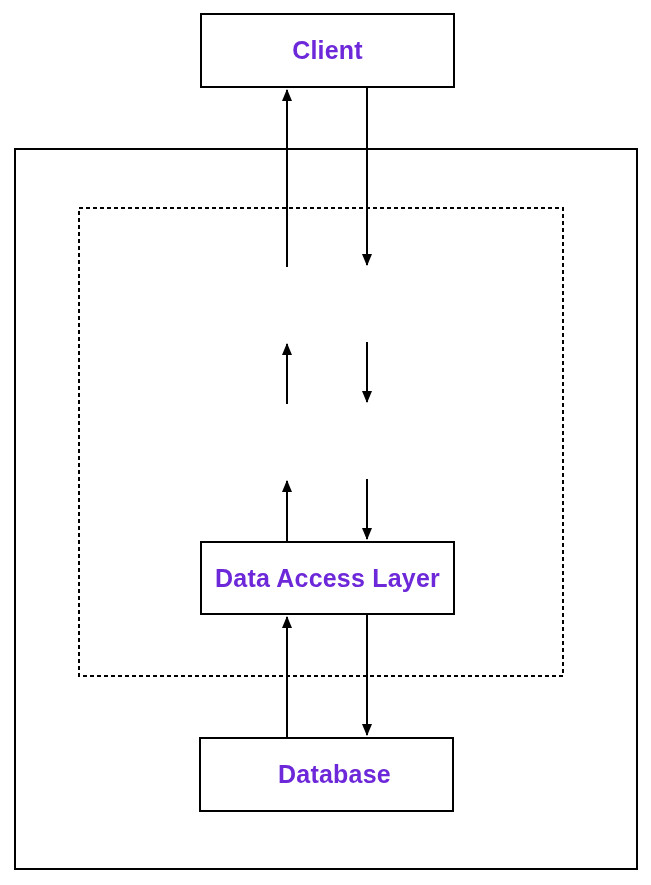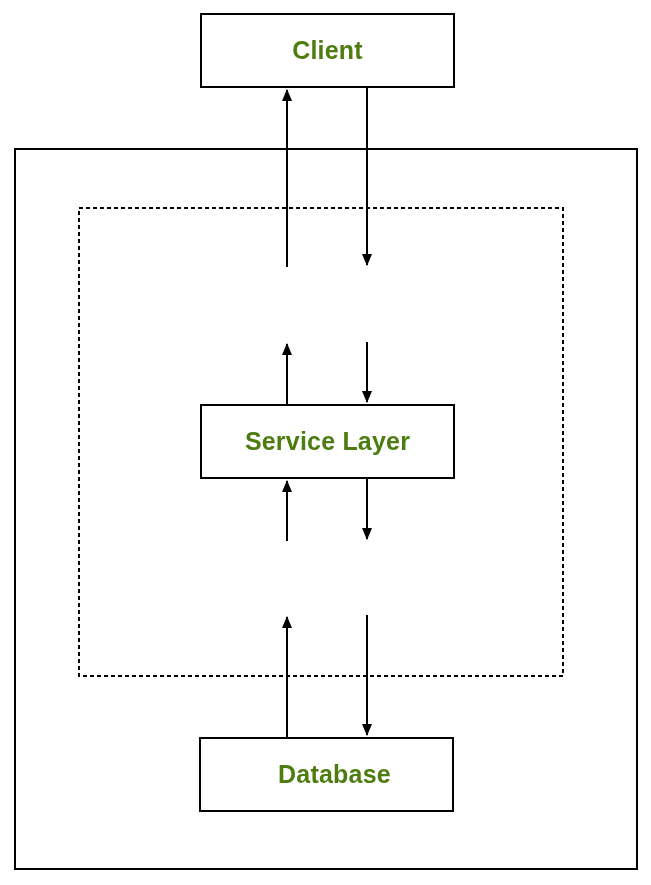--- a/index.html
+++ b/index.html
@@ -35,21 +35,21 @@
   .node {
     position: absolute;
     box-sizing: border-box;
     background: #ffffff;
     border: 2px solid #000000;
     display: flex;
     align-items: center;
     justify-content: center;
     font-size: 25px;
     font-weight: 700;
-    color: #4d7c0f;
+    color: #6d28d9;
     letter-spacing: 0.2px;
     z-index: 3;
   }
   .node-client      { left: 200px; top: 13px;  width: 255px; height: 75px; }
   .node-router      { left: 200px; top: 267px; width: 255px; height: 75px; }
   .node-service     { left: 200px; top: 404px; width: 255px; height: 75px; }
   .node-data-access { left: 200px; top: 541px; width: 255px; height: 74px; }
   .node-database    { left: 199px; top: 737px; width: 255px; height: 75px; padding-left: 16px; }
 </style>
 </head>
@@ -79,22 +79,22 @@
 
     <line x1="287" y1="737" x2="287" y2="617" stroke="#000000" stroke-width="2" marker-end="url(#arrowhead)"></line>
     <line x1="367" y1="615" x2="367" y2="735" stroke="#000000" stroke-width="2" marker-end="url(#arrowhead)"></line>
   </svg>
 
   <div class="node node-client">
     <span>Client</span>
   </div>
 
 
-  <div class="node node-service">
-    <span>Service Layer</span>
+
+  <div class="node node-data-access">
+    <span>Data Access Layer</span>
   </div>
-
 
   <div class="node node-database">
     <span>Database</span>
   </div>
 
 </div>
 
 </body></html>

